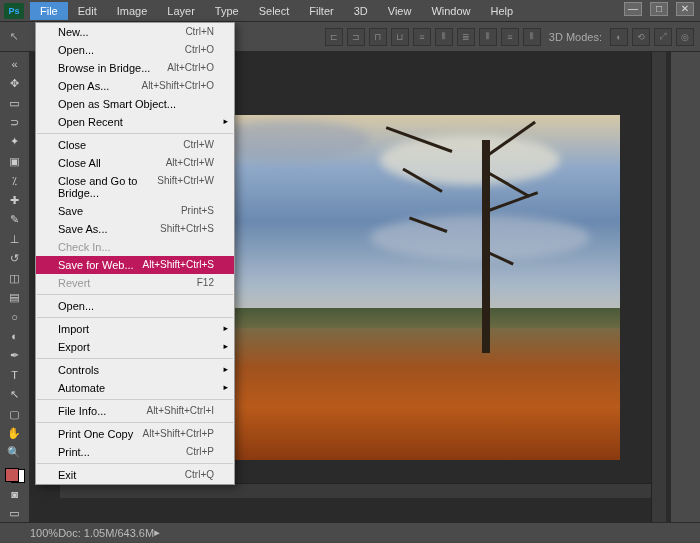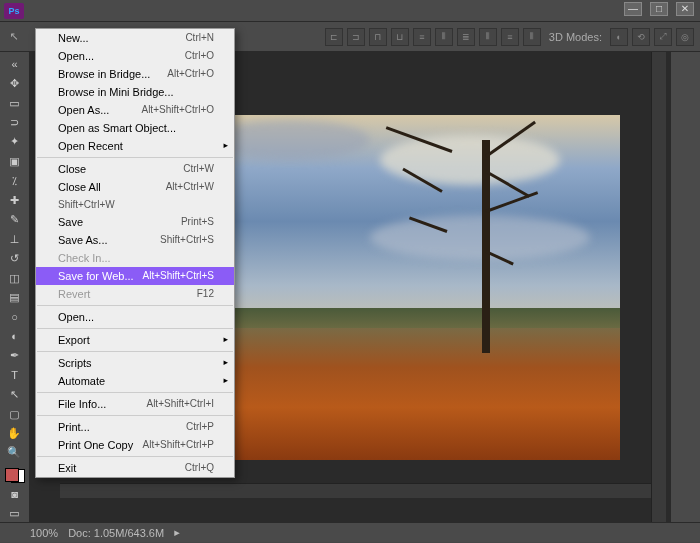--- a/index.html
+++ b/index.html
@@ -1,18 +1,18 @@
 <!DOCTYPE html>
 <html><head>
 <meta charset="utf-8">
 <style>
 *{margin:0;padding:0;box-sizing:border-box;font-family:Tahoma,Arial,sans-serif;font-size:11px;user-select:none}
 body{width:700px;height:543px;background:#464646;overflow:hidden;position:relative}
 .menubar{height:22px;background:#4a4a4a;display:flex;align-items:center;padding-left:4px;border-bottom:1px solid #2a2a2a}
-.ps-logo{width:20px;height:16px;background:#701a75;color:#31a8ff;font-size:9px;font-weight:bold;text-align:center;line-height:16px;border-radius:2px;margin-right:6px}
+.ps-logo{width:20px;height:16px;background:#14532d;color:#31a8ff;font-size:9px;font-weight:bold;text-align:center;line-height:16px;border-radius:2px;margin-right:6px}
 .menu-item{color:#ddd;padding:3px 10px;cursor:default}
 .menu-item.active{background:#4a8fd6;color:#fff}
 .win-controls{position:absolute;top:2px;right:6px;display:flex;gap:8px}
 .win-btn{width:18px;height:14px;background:#666;color:#ddd;text-align:center;line-height:12px;border:1px solid #888;font-size:10px}
 .options-bar{height:30px;background:#4a4a4a;display:flex;align-items:center;padding:0 6px;gap:8px;border-bottom:1px solid #2a2a2a}
 .opt-icon{width:16px;height:16px;color:#aaa;display:flex;align-items:center;justify-content:center}
 .opt-text{color:#ccc}
 .opt-group{margin-left:auto;display:flex;gap:4px;align-items:center}
 .opt-sq{width:18px;height:18px;border:1px solid #333;background:#454545;display:flex;align-items:center;justify-content:center;color:#888;font-size:9px}
 .md-label{color:#aaa;margin:18px 4px}
@@ -37,37 +37,50 @@
 .tree2{position:absolute;right:130px;top:25px;width:8px;height:62%;background:#2a2015}
 .tb{position:absolute;background:#2a2015;height:3px;transform-origin:left center}
 .tb1{width:60px;top:15px;left:4px;transform:rotate(-35deg)}
 .tb2{width:50px;top:30px;left:4px;transform:rotate(30deg)}
 .tb3{width:45px;top:50px;left:-40px;transform:rotate(-150deg)}
 .tb4{width:55px;top:70px;left:4px;transform:rotate(-20deg)}
 .tb5{width:40px;top:90px;left:-35px;transform:rotate(-160deg)}
 .tb6{width:70px;top:10px;left:-30px;transform:rotate(200deg)}
 .tb7{width:30px;top:110px;left:4px;transform:rotate(25deg)}
 .right-panel{width:30px;background:#4a4a4a;border-left:1px solid #2a2a2a}
-.status{height:20px;background:#4a4a4a;display:flex;align-items:center;gap:10px;padding:0 30px;color:#bbb;font-size:10px;border-top:1px solid #2a2a2a}
-.dropdown{position:absolute;top:28px;left:35px;width:200px;background:#eeeeee;border:1px solid #999;box-shadow:3px 3px 8px rgba(0,0,0,.4);z-index:100}
+.status{height:20px;background:#4a4a4a;display:flex;align-items:center;padding:0 30px;color:#bbb;font-size:10px;border-top:1px solid #2a2a2a}
+.dropdown{position:absolute;top:22px;left:35px;width:200px;background:#eeeeee;border:1px solid #999;box-shadow:3px 3px 8px rgba(0,0,0,.4);z-index:100}
 .dd-item{display:flex;justify-content:space-between;padding:3px 20px 3px 22px;color:#000;font-size:11px;position:relative}
-.dd-item.highlight{background:#8b5cf6;color:#fff}
+.dd-item.highlight{background:#be185d;color:#fff}
 .dd-item.disabled{color:#999}
 .dd-sep{height:1px;background:#ccc;margin:2px 1px}
 .dd-sub::after{content:"▸";position:absolute;right:6px;font-size:9px}
 .shortcut{color:#555;font-size:10px}
 .dd-item.highlight .shortcut{color:#fff}
 .canvas-area::after{content:"";position:absolute;right:4px;top:0;bottom:0;width:14px;background:#3a3a3a;border-left:1px solid #222}
 .canvas-area::before{content:"";position:absolute;bottom:24px;left:30px;right:18px;height:14px;background:#3a3a3a;border-top:1px solid #222}
 </style>
 </head>
 <body>
 
 <div class="menubar">
   <div class="ps-logo">Ps</div>
+  <div id="menu-items" style="display: flex;">
+      <div class="menu-item active">File</div>
+      <div class="menu-item">Edit</div>
+      <div class="menu-item">Image</div>
+      <div class="menu-item">Layer</div>
+      <div class="menu-item">Type</div>
+      <div class="menu-item">Select</div>
+      <div class="menu-item">Filter</div>
+      <div class="menu-item">3D</div>
+      <div class="menu-item">View</div>
+      <div class="menu-item">Window</div>
+      <div class="menu-item">Help</div>
+    </div>
   <div class="win-controls">
     <div class="win-btn">—</div>
     <div class="win-btn">□</div>
     <div class="win-btn">✕</div>
   </div>
 </div>
 
 <div class="options-bar">
   <div class="opt-icon">↖</div>
   <div class="opt-icon">▾</div>
@@ -163,42 +176,40 @@
     </div>
     <div class="dd-item">
       <span>Open...</span>
       <span class="shortcut">Ctrl+O</span>
     </div>
     <div class="dd-item">
       <span>Browse in Bridge...</span>
       <span class="shortcut">Alt+Ctrl+O</span>
     </div>
     <div class="dd-item">
-      <span>Browse in Mini Bridge...</span>
-    </div>
-    <div class="dd-item">
       <span>Open As...</span>
       <span class="shortcut">Alt+Shift+Ctrl+O</span>
     </div>
     <div class="dd-item">
       <span>Open as Smart Object...</span>
     </div>
     <div class="dd-item dd-sub">
       <span>Open Recent</span>
     </div>
     <div class="dd-sep"></div>
     <div class="dd-item">
       <span>Close</span>
       <span class="shortcut">Ctrl+W</span>
     </div>
     <div class="dd-item">
       <span>Close All</span>
       <span class="shortcut">Alt+Ctrl+W</span>
     </div>
     <div class="dd-item">
+      <span>Close and Go to Bridge...</span>
       <span class="shortcut">Shift+Ctrl+W</span>
     </div>
     <div class="dd-item">
       <span>Save</span>
       <span class="shortcut">Print+S</span>
     </div>
     <div class="dd-item">
       <span>Save As...</span>
       <span class="shortcut">Shift+Ctrl+S</span>
     </div>
@@ -212,41 +223,44 @@
     <div class="dd-item disabled">
       <span>Revert</span>
       <span class="shortcut">F12</span>
     </div>
     <div class="dd-sep"></div>
     <div class="dd-item">
       <span>Open...</span>
     </div>
     <div class="dd-sep"></div>
     <div class="dd-item dd-sub">
+      <span>Import</span>
+    </div>
+    <div class="dd-item dd-sub">
       <span>Export</span>
     </div>
     <div class="dd-sep"></div>
     <div class="dd-item dd-sub">
-      <span>Scripts</span>
+      <span>Controls</span>
     </div>
     <div class="dd-item dd-sub">
       <span>Automate</span>
     </div>
     <div class="dd-sep"></div>
     <div class="dd-item">
       <span>File Info...</span>
       <span class="shortcut">Alt+Shift+Ctrl+I</span>
     </div>
     <div class="dd-sep"></div>
     <div class="dd-item">
+      <span>Print One Copy</span>
+      <span class="shortcut">Alt+Shift+Ctrl+P</span>
+    </div>
+    <div class="dd-item">
       <span>Print...</span>
       <span class="shortcut">Ctrl+P</span>
     </div>
-    <div class="dd-item">
-      <span>Print One Copy</span>
-      <span class="shortcut">Alt+Shift+Ctrl+P</span>
-    </div>
     <div class="dd-sep"></div>
     <div class="dd-item">
       <span>Exit</span>
       <span class="shortcut">Ctrl+Q</span>
     </div>
   </div>
 
 </body></html>

